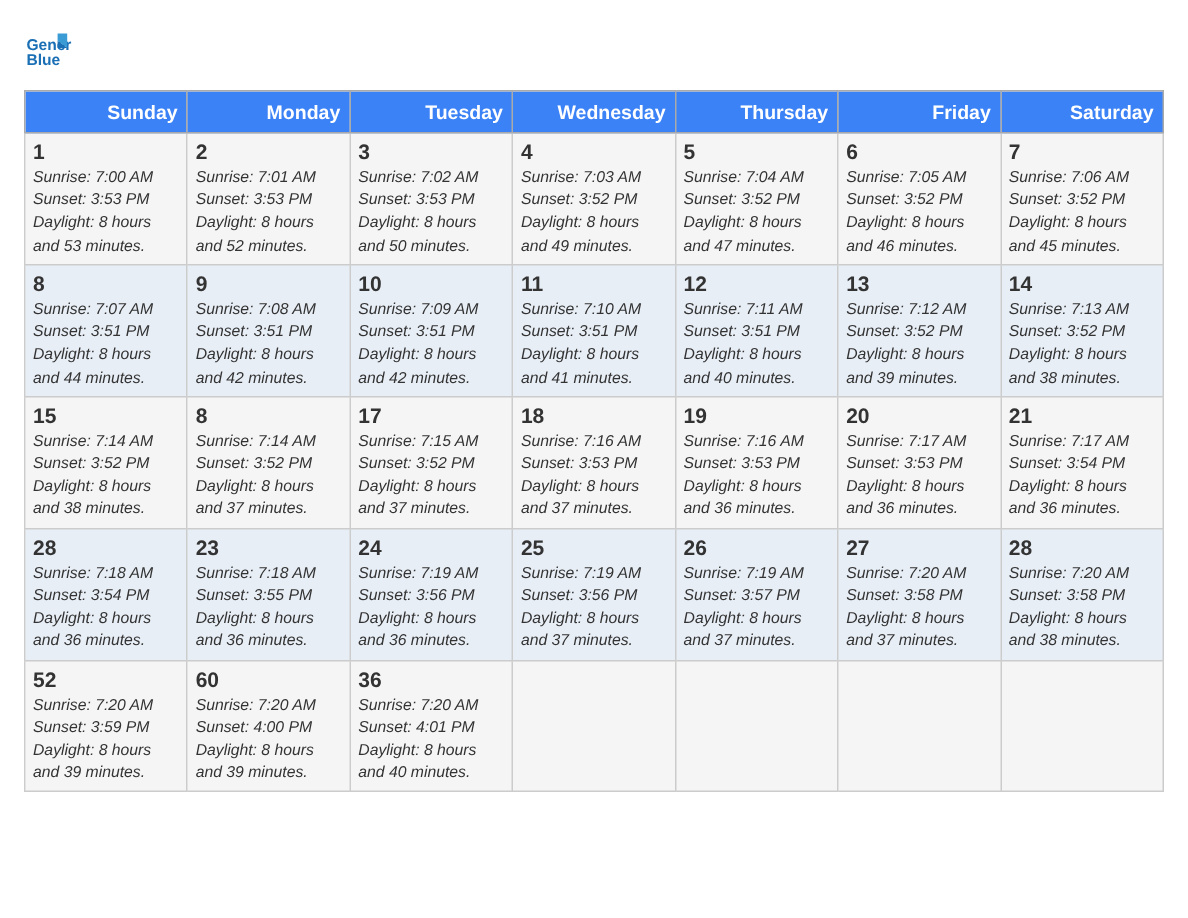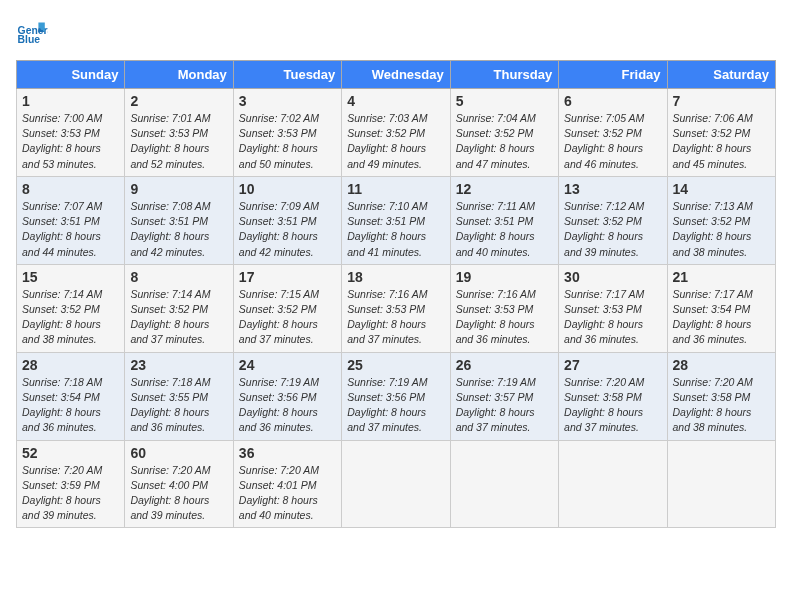--- a/index.html
+++ b/index.html
@@ -267,21 +267,21 @@
       </td>
         <td>
         <span class="day-num">19</span>
         <div class="day-info">
           Sunrise: 7:16 AM<br>
           Sunset: 3:53 PM<br>
           Daylight: 8 hours and 36 minutes.
         </div>
       </td>
         <td>
-        <span class="day-num">30</span>
+        <span class="day-num">20</span>
         <div class="day-info">
           Sunrise: 7:17 AM<br>
           Sunset: 3:53 PM<br>
           Daylight: 8 hours and 36 minutes.
         </div>
       </td>
         <td>
         <span class="day-num">21</span>
         <div class="day-info">
           Sunrise: 7:17 AM<br>

